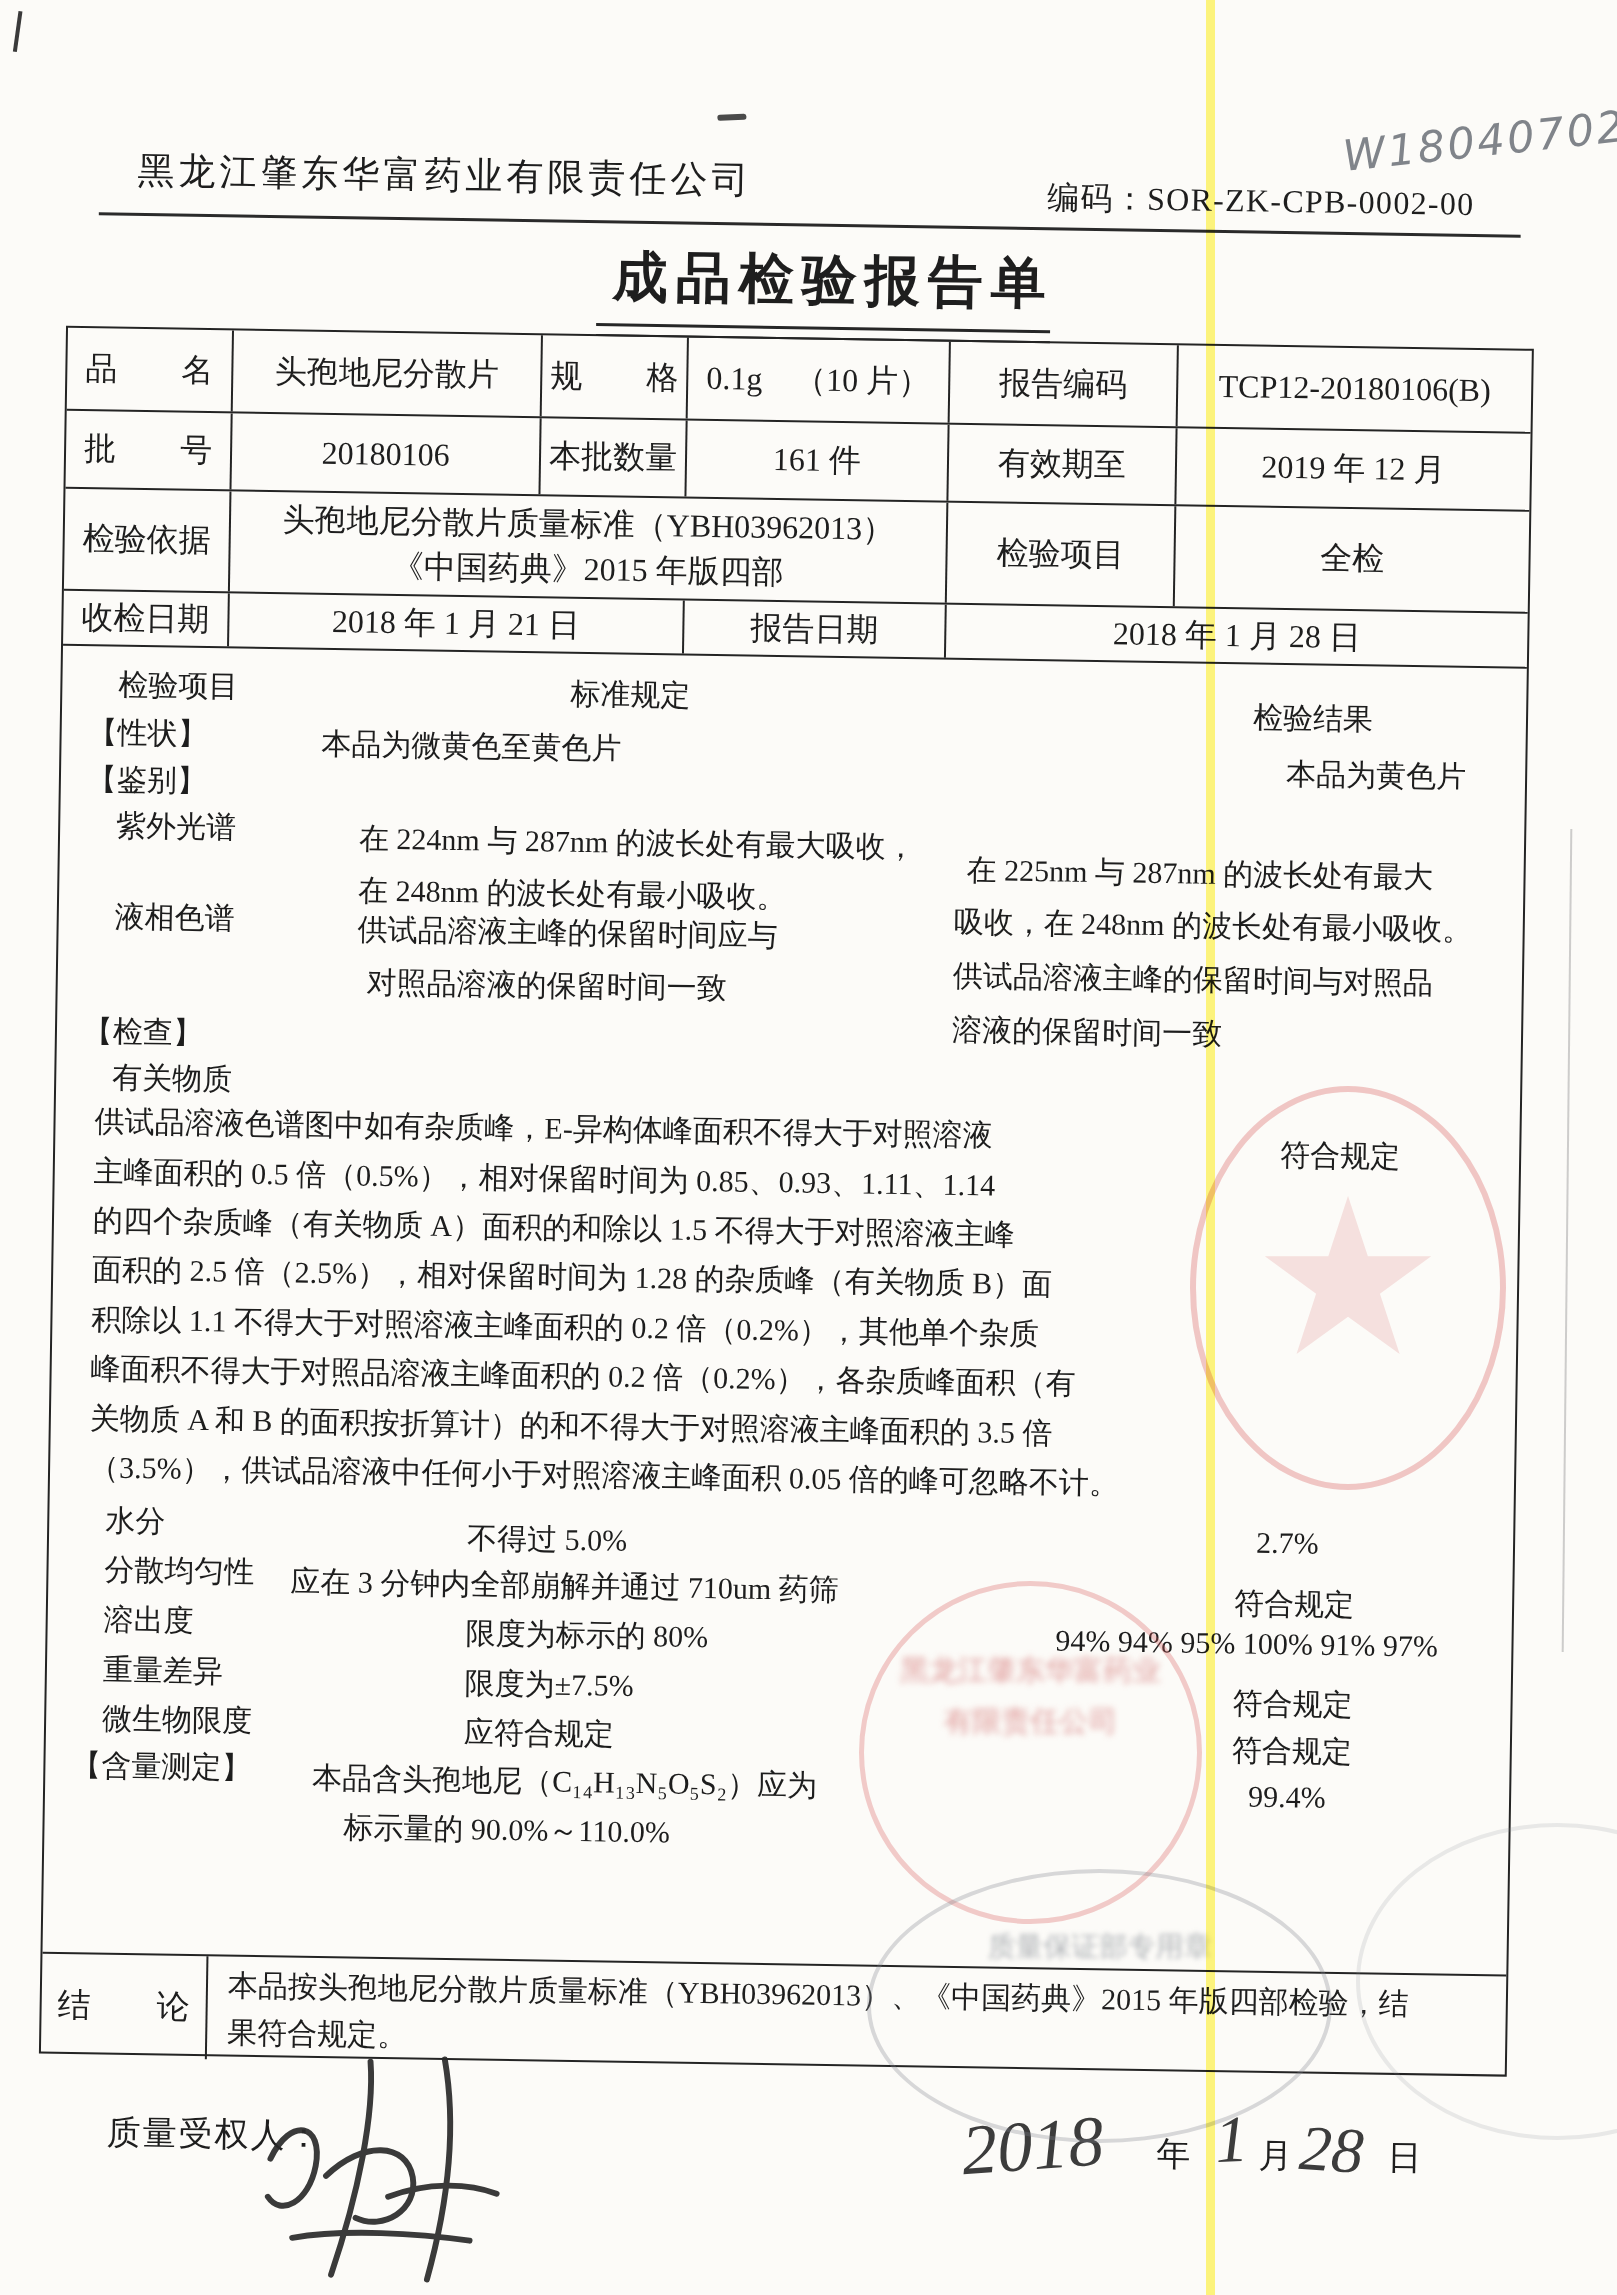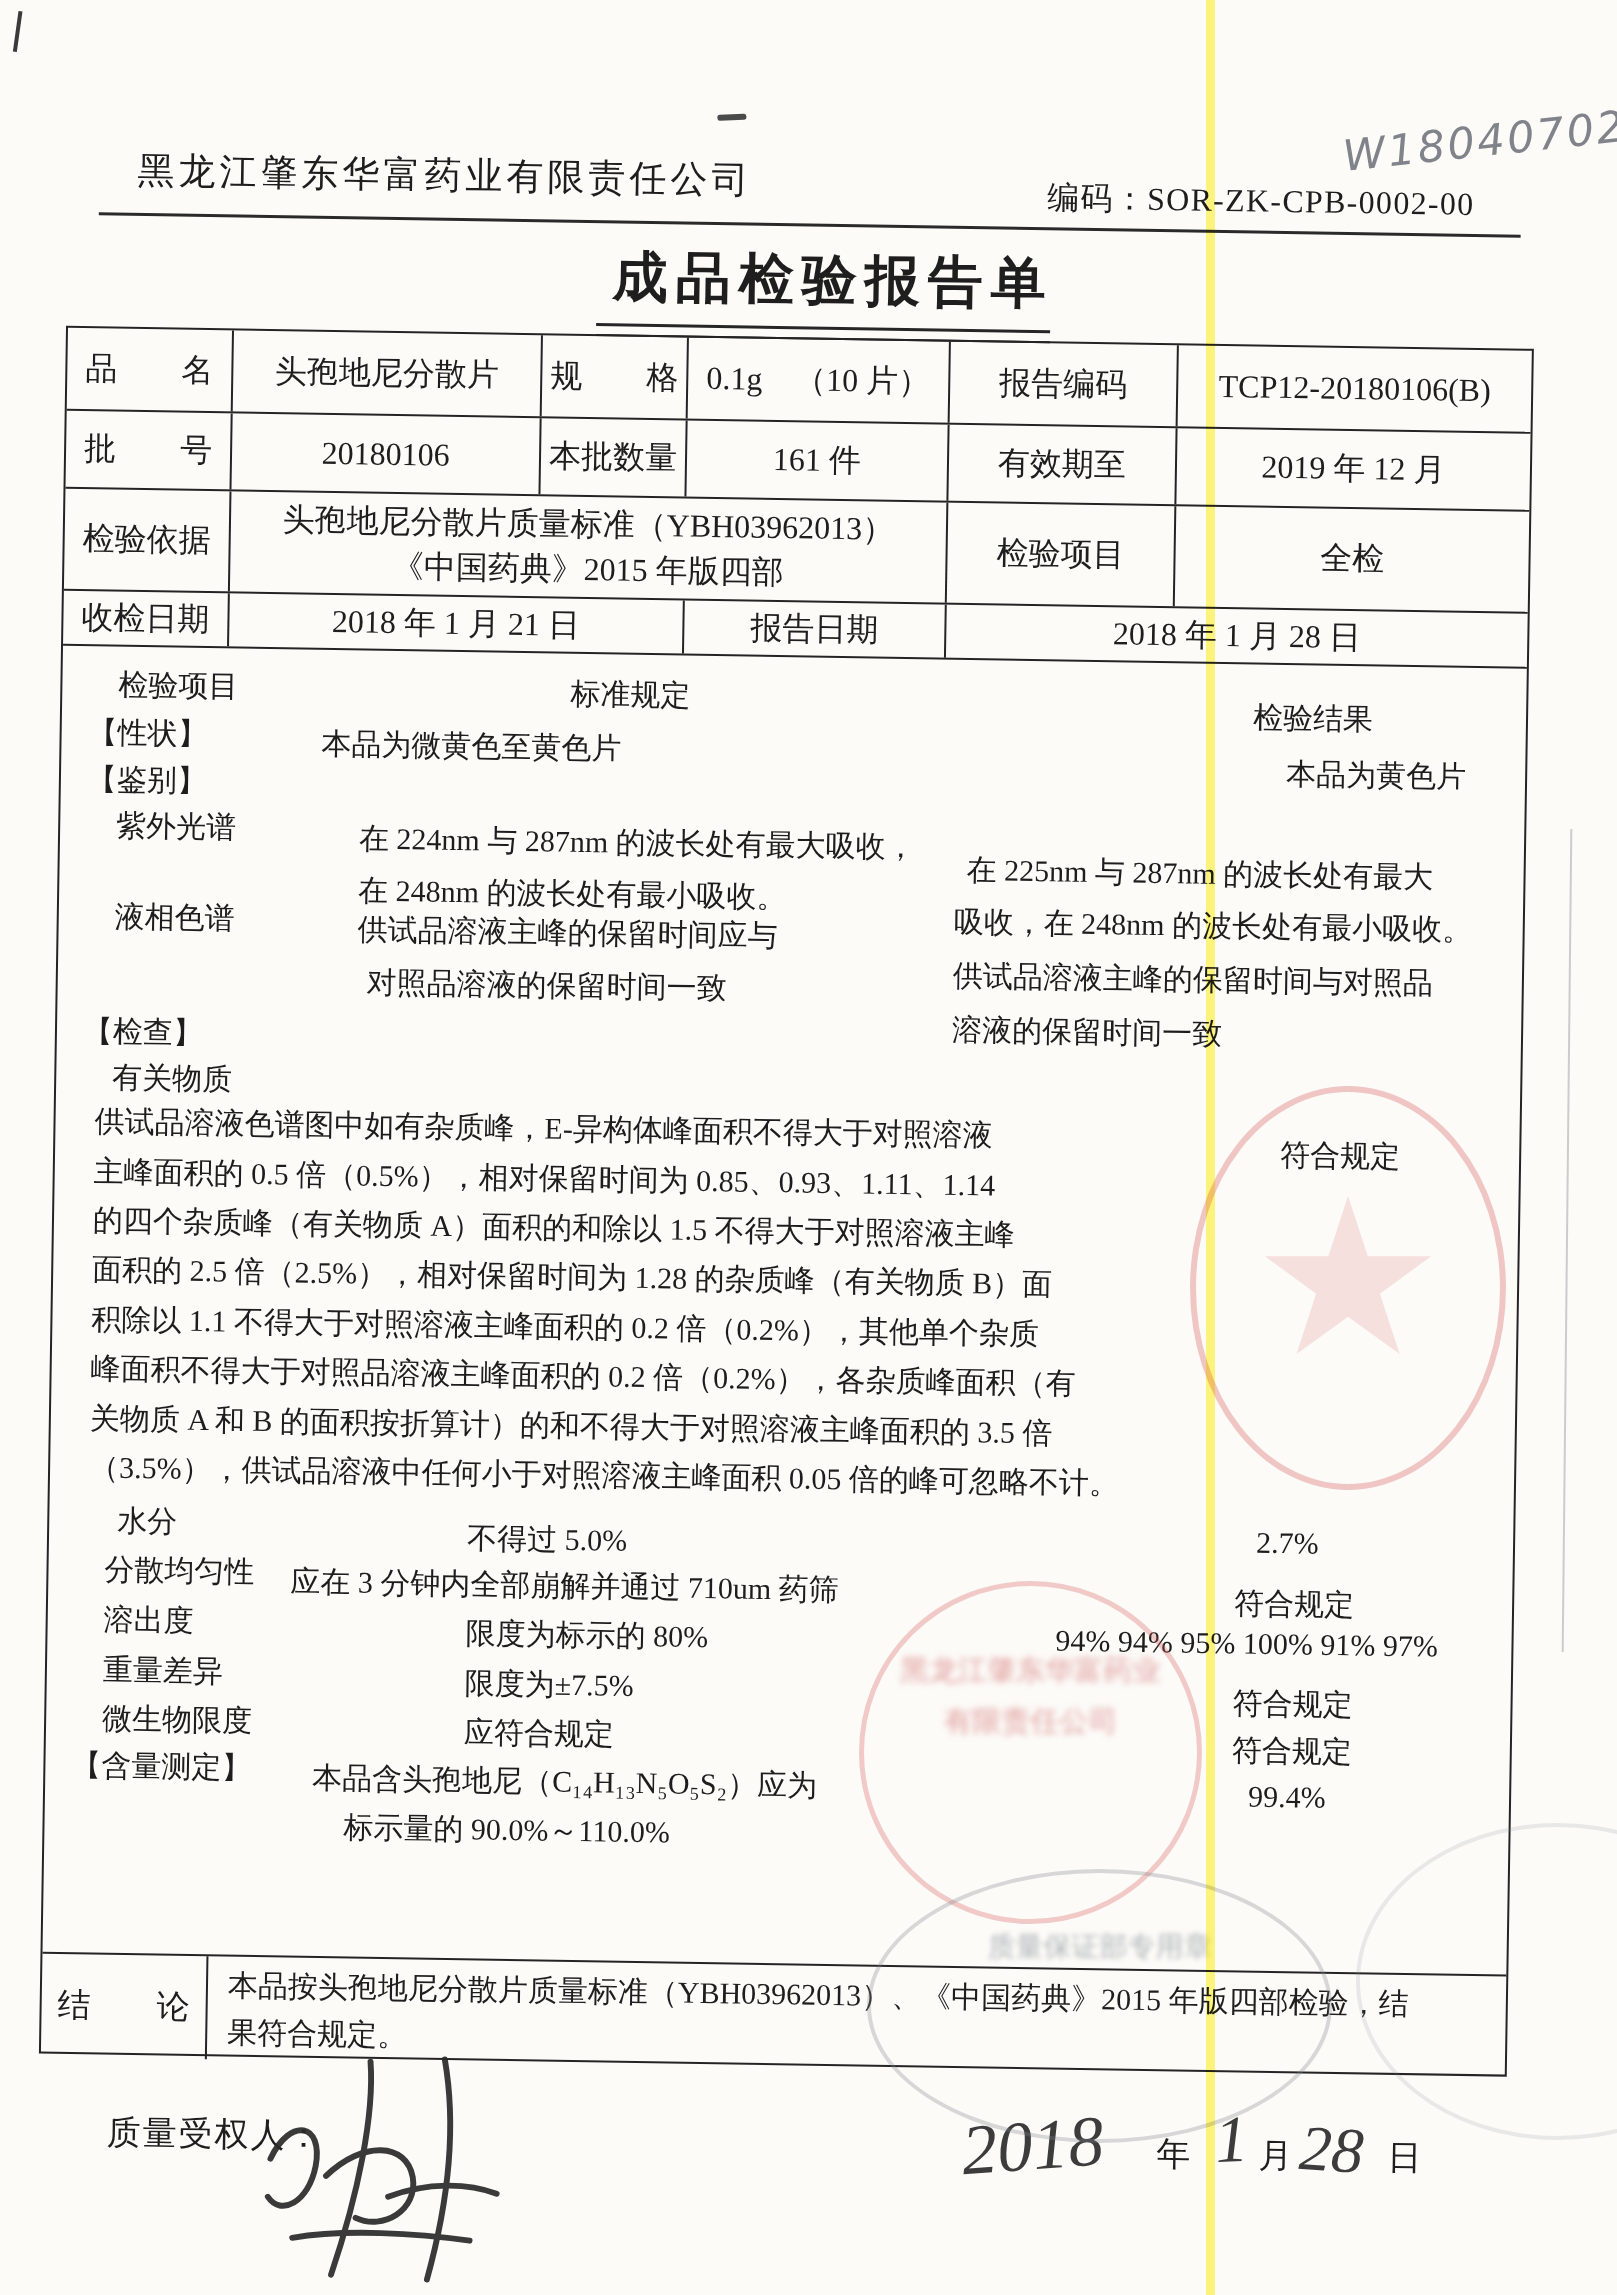--- a/index.html
+++ b/index.html
@@ -150,21 +150,21 @@
         <div class="ct" style="left:39px;top:455px;">供试品溶液色谱图中如有杂质峰，E-异构体峰面积不得大于对照溶液</div>
         <div class="ct" style="left:39px;top:505px;">主峰面积的 0.5 倍（0.5%），相对保留时间为 0.85、0.93、1.11、1.14</div>
         <div class="ct" style="left:39px;top:554px;">的四个杂质峰（有关物质 A）面积的和除以 1.5 不得大于对照溶液主峰</div>
         <div class="ct" style="left:39px;top:603px;">面积的 2.5 倍（2.5%），相对保留时间为 1.28 的杂质峰（有关物质 B）面</div>
         <div class="ct" style="left:39px;top:653px;">积除以 1.1 不得大于对照溶液主峰面积的 0.2 倍（0.2%），其他单个杂质</div>
         <div class="ct" style="left:39px;top:702px;">峰面积不得大于对照品溶液主峰面积的 0.2 倍（0.2%），各杂质峰面积（有</div>
         <div class="ct" style="left:39px;top:752px;">关物质 A 和 B 的面积按折算计）的和不得大于对照溶液主峰面积的 3.5 倍</div>
         <div class="ct" style="left:39px;top:801px;">（3.5%），供试品溶液中任何小于对照溶液主峰面积 0.05 倍的峰可忽略不计。</div>
         <div class="ct" style="left:1225px;top:470px;">符合规定</div>
 
-        <div class="ct" style="left:68px;top:854px;">水分</div>
+        <div class="ct" style="left:56px;top:854px;">水分</div>
         <div class="ct" style="left:418px;top:866px;">不得过 5.0%</div>
         <div class="ct" style="left:1173px;top:861px;margin-left:34px;">2.7%</div>
 
         <div class="ct" style="left:56px;top:903px;">分散均匀性</div>
         <div class="ct" style="left:242px;top:912px;">应在 3 分钟内全部崩解并通过 710um 药筛</div>
         <div class="ct" style="left:1186px;top:919px;">符合规定</div>
 
         <div class="ct" style="left:56px;top:953px;">溶出度</div>
         <div class="ct" style="left:418px;top:961px;">限度为标示的 80%</div>
         <div class="ct" style="left:1008px;top:962px;">94% 94% 95% 100% 91% 97%</div>

